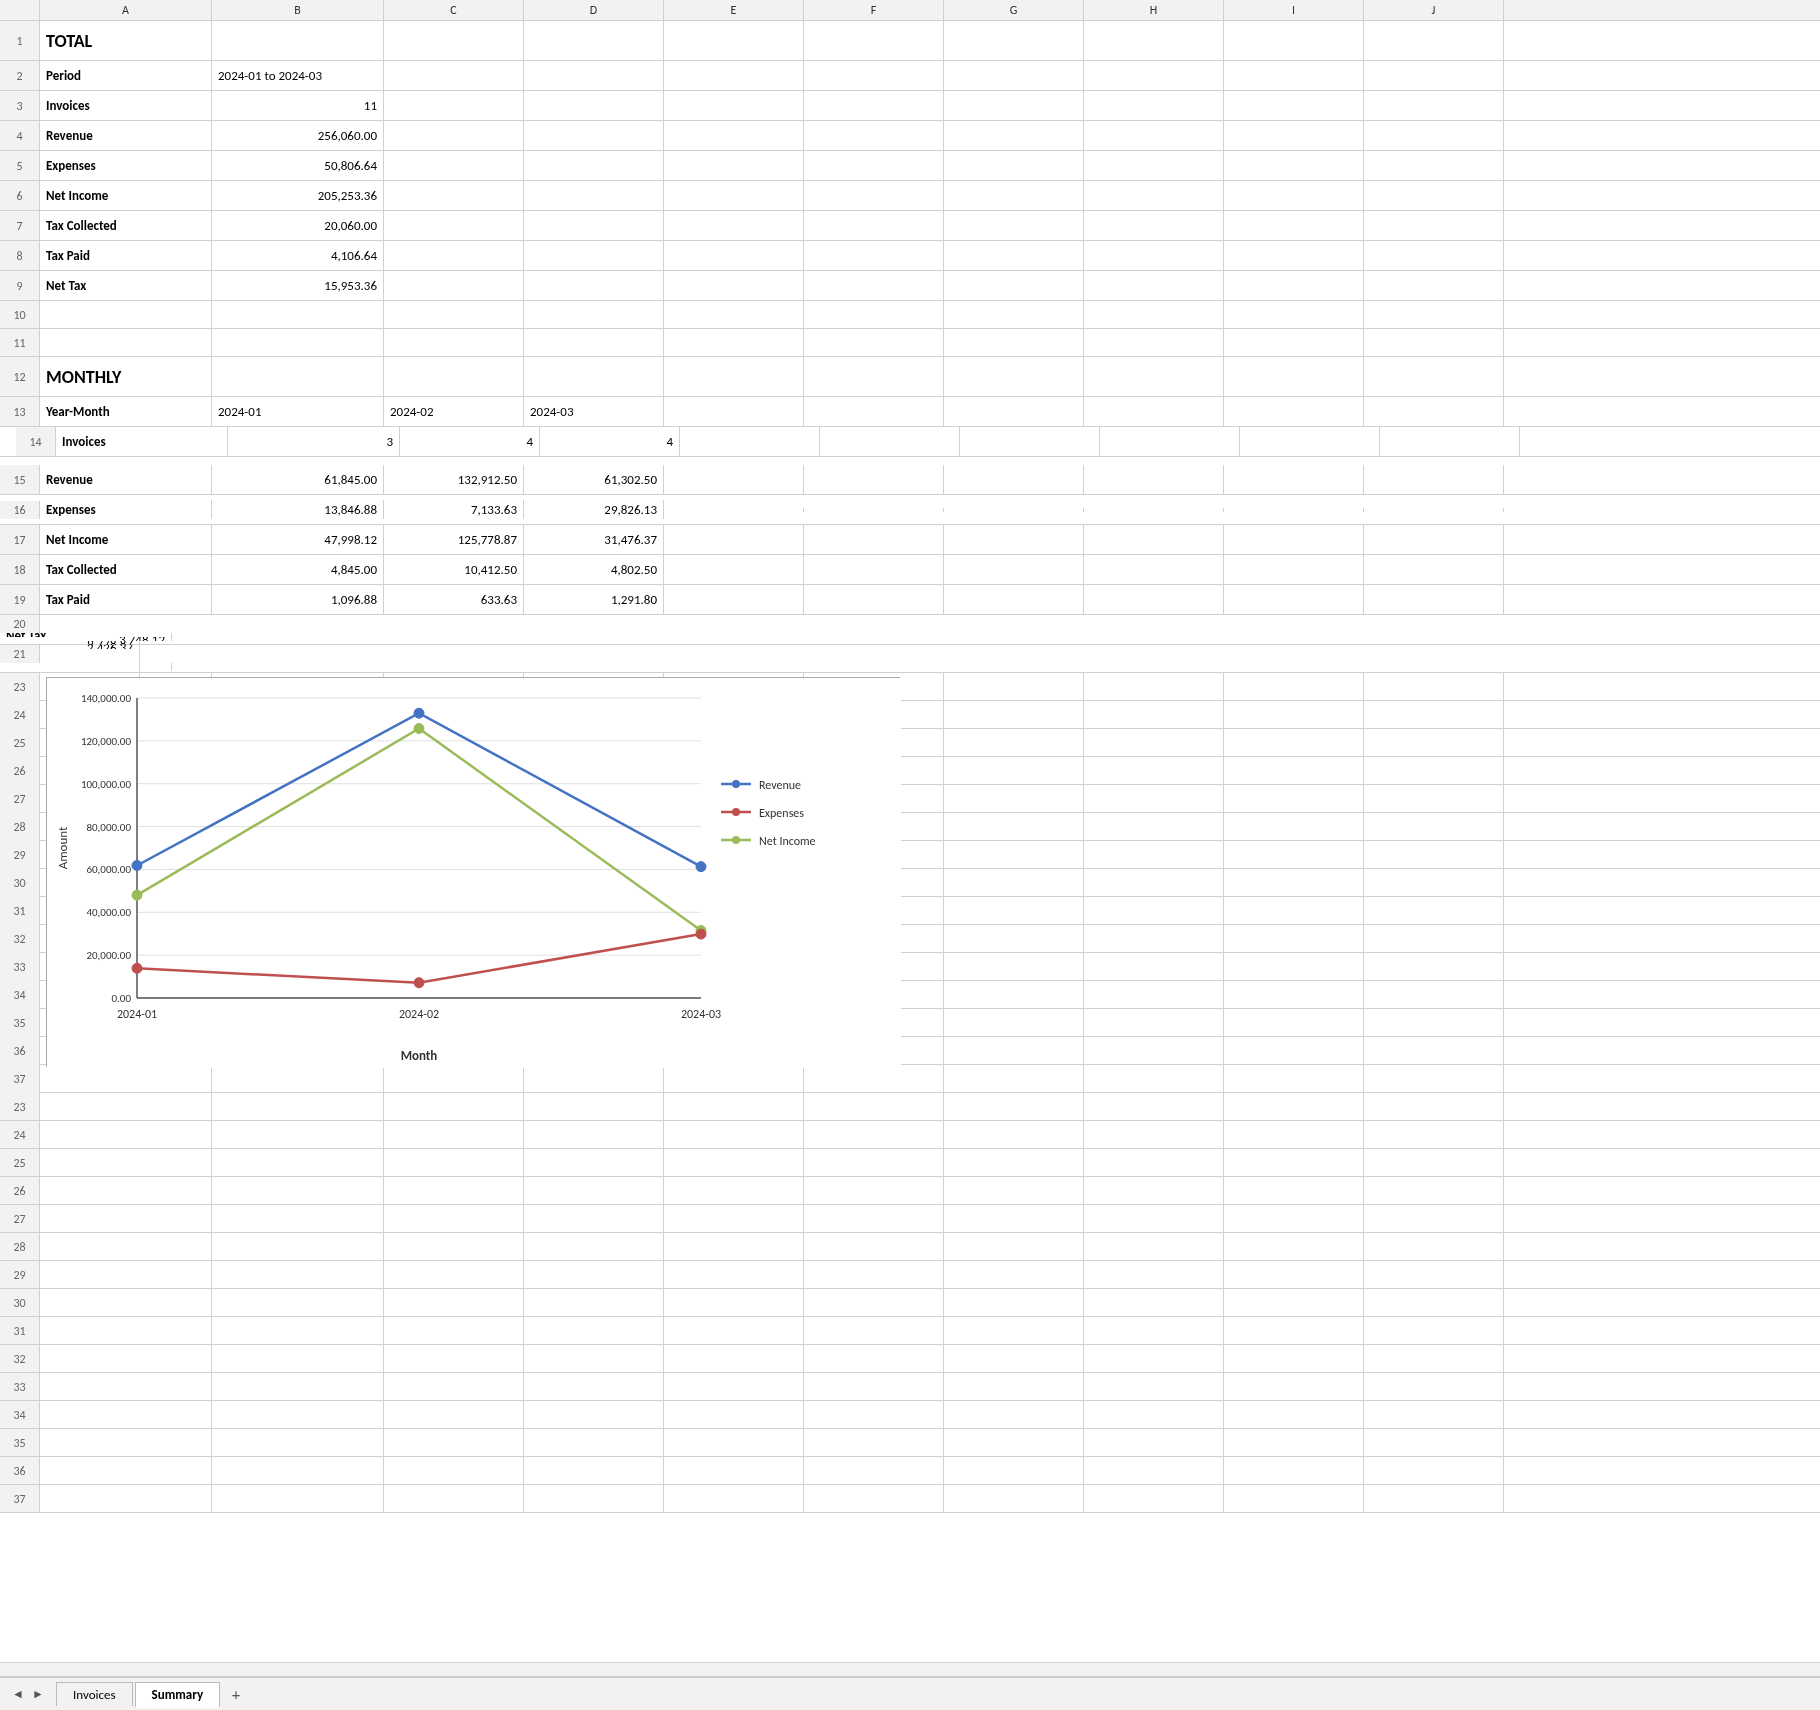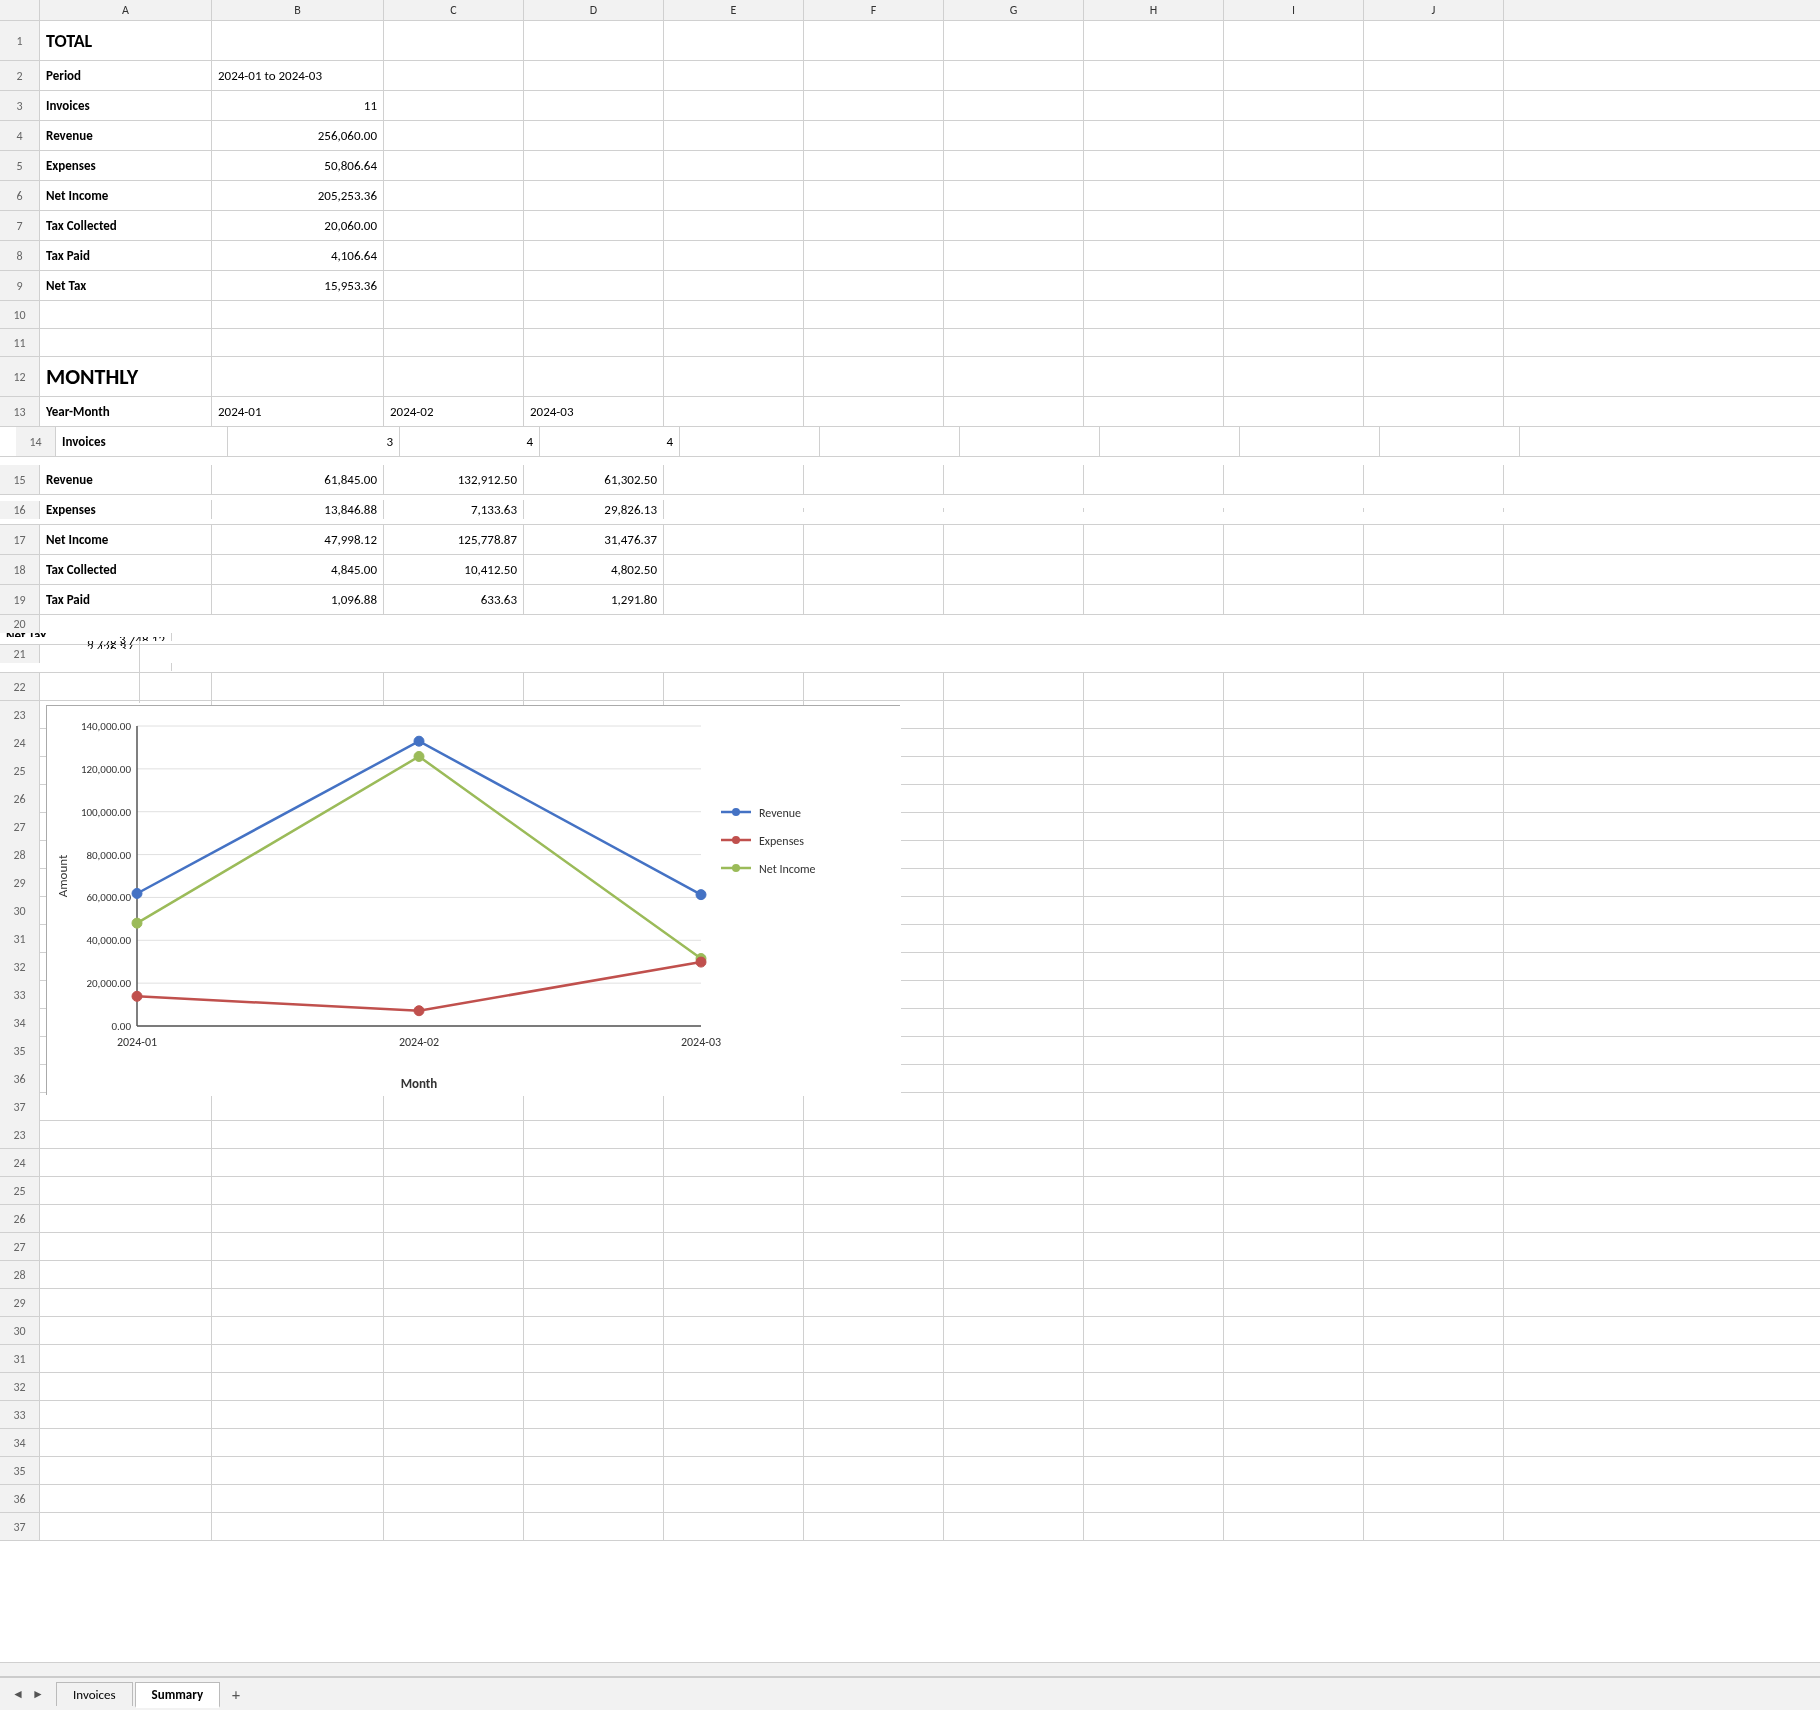--- a/index.html
+++ b/index.html
@@ -208,21 +208,21 @@
           <div class="cell col-d"></div>
           <div class="cell col-e"></div>
           <div class="cell col-f"></div>
           <div class="cell col-g"></div>
           <div class="cell col-h"></div>
           <div class="cell col-i"></div>
           <div class="cell col-j"></div>
         </div>
         <div class="row" style="height: 40px;">
           <div class="row-num">12</div>
-          <div class="cell col-a cell-bold" style="font-size: 22px; text-align: center;">MONTHLY</div>
+          <div class="cell col-a cell-bold" style="font-size: 18px; text-align: center;">MONTHLY</div>
           <div class="cell col-b"></div>
           <div class="cell col-c"></div>
           <div class="cell col-d"></div>
           <div class="cell col-e"></div>
           <div class="cell col-f"></div>
           <div class="cell col-g"></div>
           <div class="cell col-h"></div>
           <div class="cell col-i"></div>
           <div class="cell col-j"></div>
         </div>
@@ -325,33 +325,20 @@
           <div class="cell col-d cell-right">2,426.37</div>
           <div class="cell col-e"></div>
           <div class="cell col-f"></div>
           <div class="cell col-g"></div>
           <div class="cell col-h"></div>
           <div class="cell col-i"></div>
           <div class="cell col-j"></div>
         </div>
         <div class="row" style="height: 28px; flex-direction: column;">
           <div class="row-num">21</div>
-          <div class="cell col-a"></div>
-          <div class="cell col-b"></div>
-          <div class="cell col-c"></div>
-          <div class="cell col-d"></div>
-          <div class="cell col-e"></div>
-          <div class="cell col-f"></div>
-          <div class="cell col-g"></div>
-          <div class="cell col-h"></div>
-          <div class="cell col-i"></div>
-          <div class="cell col-j"></div>
-        </div>
-        <div class="row" style="height: 28px;">
-          <div class="row-num">22</div>
           <div class="cell col-a"></div>
           <div class="cell col-b"></div>
           <div class="cell col-c"></div>
           <div class="cell col-d"></div>
           <div class="cell col-e"></div>
           <div class="cell col-f"></div>
           <div class="cell col-g"></div>
           <div class="cell col-h"></div>
           <div class="cell col-i"></div>
           <div class="cell col-j"></div>

